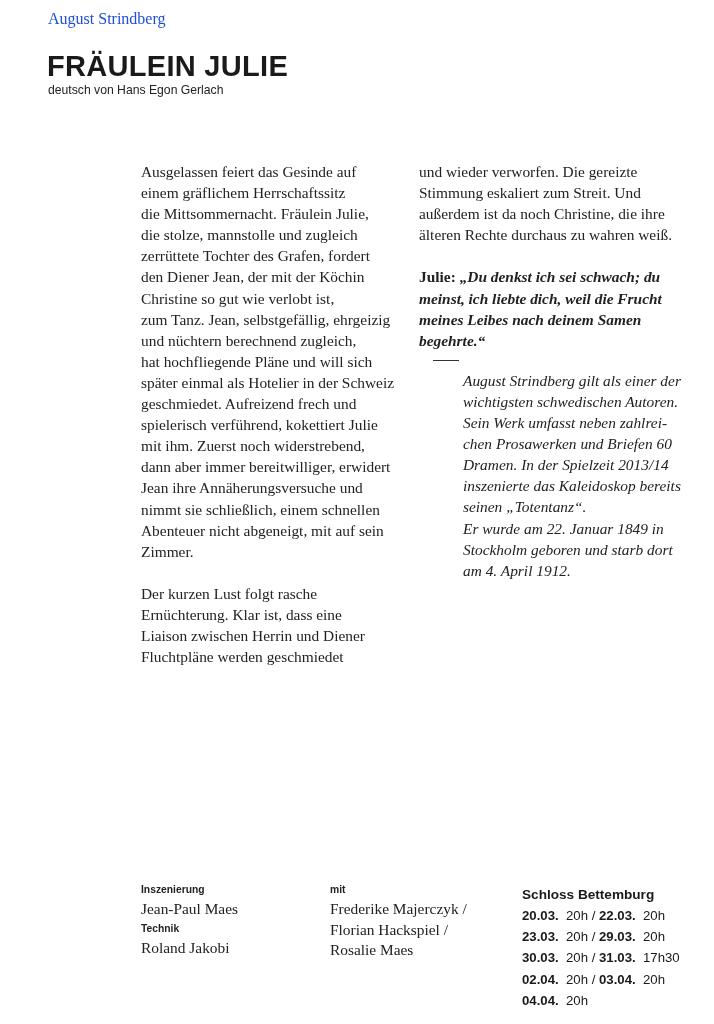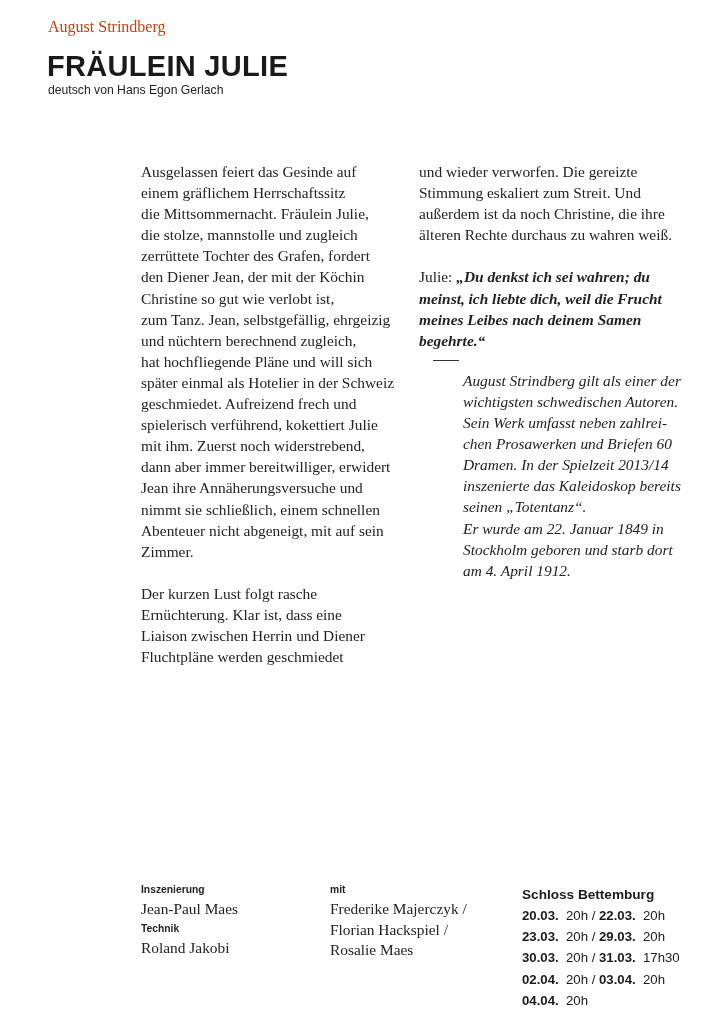--- a/index.html
+++ b/index.html
@@ -1,19 +1,19 @@
 <!DOCTYPE html>
 <html><head>
 <meta charset="utf-8">
 <style>
   html, body { margin:0; padding:0; background:#ffffff; }
   body { width:714px; height:1024px; position:relative; overflow:hidden; color:#1a1a1a; }
   .serif { font-family: "Liberation Serif", "DejaVu Serif", serif; }
   .sans { font-family: "Liberation Sans", "DejaVu Sans", sans-serif; }
-  #author { position:absolute; left:48px; top:18px; font-size:16px; color:#c2410c; }
+  #author { position:absolute; left:48px; top:10px; font-size:16px; color:#1d4ed8; }
   #title { position:absolute; left:47px; top:49px; font-size:29px; font-weight:bold; letter-spacing:0.3px; color:#1a1a1a; line-height:34px; }
   #translator { position:absolute; left:48px; top:83px; font-size:12.2px; color:#222; }
   .col { position:absolute; font-size:15.4px; line-height:21.1px; color:#222; }
   #col-left { left:141px; top:161px; width:270px; }
   #col-right { left:419px; top:161px; width:300px; }
   .line { display:block; white-space:nowrap; }
   .gap { display:block; height:21.1px; }
   .quote-lines .line { font-style:italic; font-weight:bold; }
   #divider { display:block; width:26px; height:1px; background:#333; margin:9px 0 9px 14px; }
   #bio { margin-left:44px; font-style:italic; }
@@ -64,21 +64,21 @@
 
 <div id="col-right" class="col serif">
   <div id="rp1">
       <span class="line">und wieder verworfen. Die gereizte</span>
       <span class="line">Stimmung eskaliert zum Streit. Und</span>
       <span class="line">außerdem ist da noch Christine, die ihre</span>
       <span class="line">älteren Rechte durchaus zu wahren weiß.</span>
     </div>
   <span class="gap"></span>
   <div class="quote-lines">
-    <span class="line"><span style="font-style:normal;font-weight:normal">Julie: </span><span>„Du denkst ich sei wahren; du</span></span>
+    <span class="line"><span style="font-style:normal;font-weight:bold">Julie: </span><span>„Du denkst ich sei schwach; du</span></span>
     <div id="quote-rest">
         <span class="line">meinst, ich liebte dich, weil die Frucht</span>
         <span class="line">meines Leibes nach deinem Samen</span>
         <span class="line">begehrte.“</span>
       </div>
   </div>
   <span id="divider"></span>
   <div id="bio">
       <span class="line">August Strindberg gilt als einer der</span>
       <span class="line">wichtigsten schwedischen Autoren.</span>

